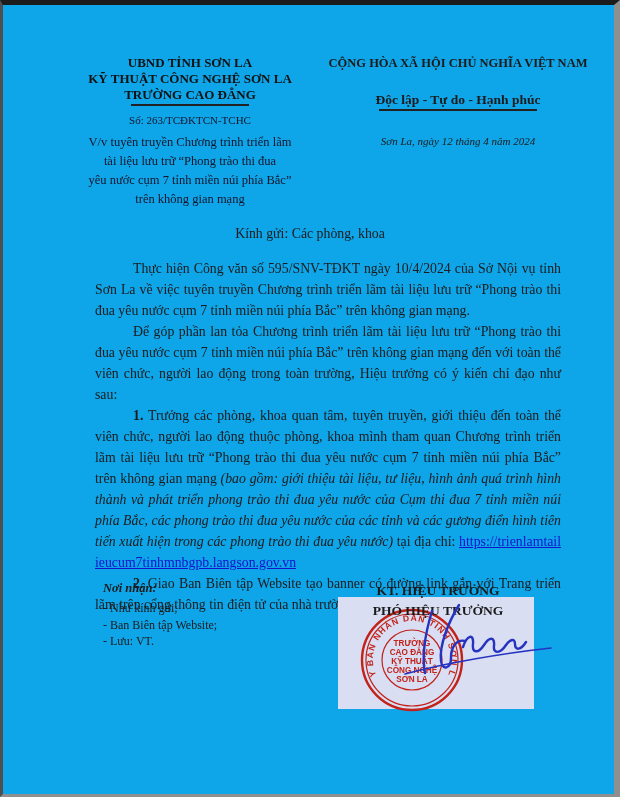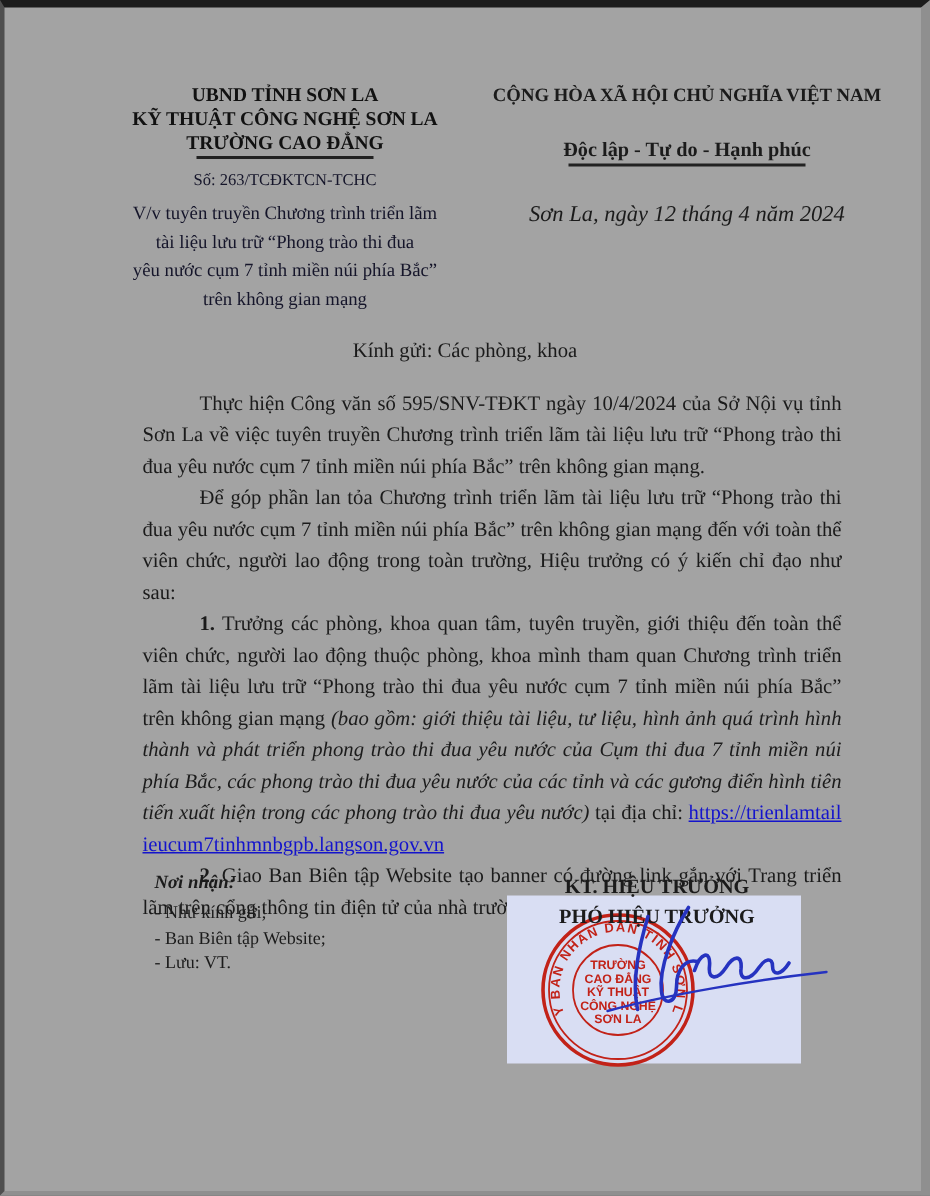--- a/index.html
+++ b/index.html
@@ -1,41 +1,41 @@
 <!DOCTYPE html>
 <html lang="vi"><head>
 <meta charset="utf-8">
 <style>
   html,body{margin:0;padding:0;background:#6b6b6b;}
   .frame{
     position:relative;
     width:620px;height:797px;
     box-sizing:border-box;
-    background:#a3a3a3;
+    background:#0ea5e9;
     border-top:5px solid #1c1c1c;
     border-left:3px solid #4f4f4f;
     border-right:6px solid #8f8f8f;
     border-bottom:3px solid #8f8f8f;
     overflow:hidden;
     font-family:"Liberation Serif","DejaVu Serif",serif;
     color:#1b1b1b;
   }
   .abs{position:absolute;}
   
   .hdr-left{left:64px;top:50px;width:246px;text-align:center;}
   .hdr-left .l{font-weight:bold;font-size:13px;line-height:16px;color:#111;}
   .rule{height:1.5px;background:#222;margin:1px auto 0 auto;}
   .rule-left{width:118px;}
   .rule-right{width:158px;}
   .doc-number{font-size:11px;line-height:20px;margin-top:4px;color:#15152a;}
   .subject{font-size:12.5px;line-height:19px;margin-top:3px;white-space:pre-line;color:#15152a;}
   .hdr-right{left:312px;top:50px;width:286px;text-align:center;}
   .nat-title{font-weight:bold;font-size:12.5px;line-height:16px;}
   .motto{font-weight:bold;font-size:13.5px;line-height:17px;margin-top:20px;}
-  .date-line{font-style:italic;font-size:15px;margin-top:24px;}
+  .date-line{font-style:italic;font-size:11px;margin-top:24px;}
   
   .salutation{left:0;top:221px;width:614px;text-align:center;font-size:13.8px;}
   .body-text{left:92px;top:253px;width:466px;font-size:13.8px;line-height:21px;text-align:justify;}
   .body-text p{margin:0;text-indent:38px;}
   .b{font-weight:bold;}
   .it{font-style:italic;}
   a.doc-link{color:#1414cc;text-decoration:underline;word-break:break-all;}
   
   .recipients{left:100px;top:576px;width:220px;}
   .recipients-label{font-weight:bold;font-style:italic;font-size:12.5px;margin-bottom:4px;}

